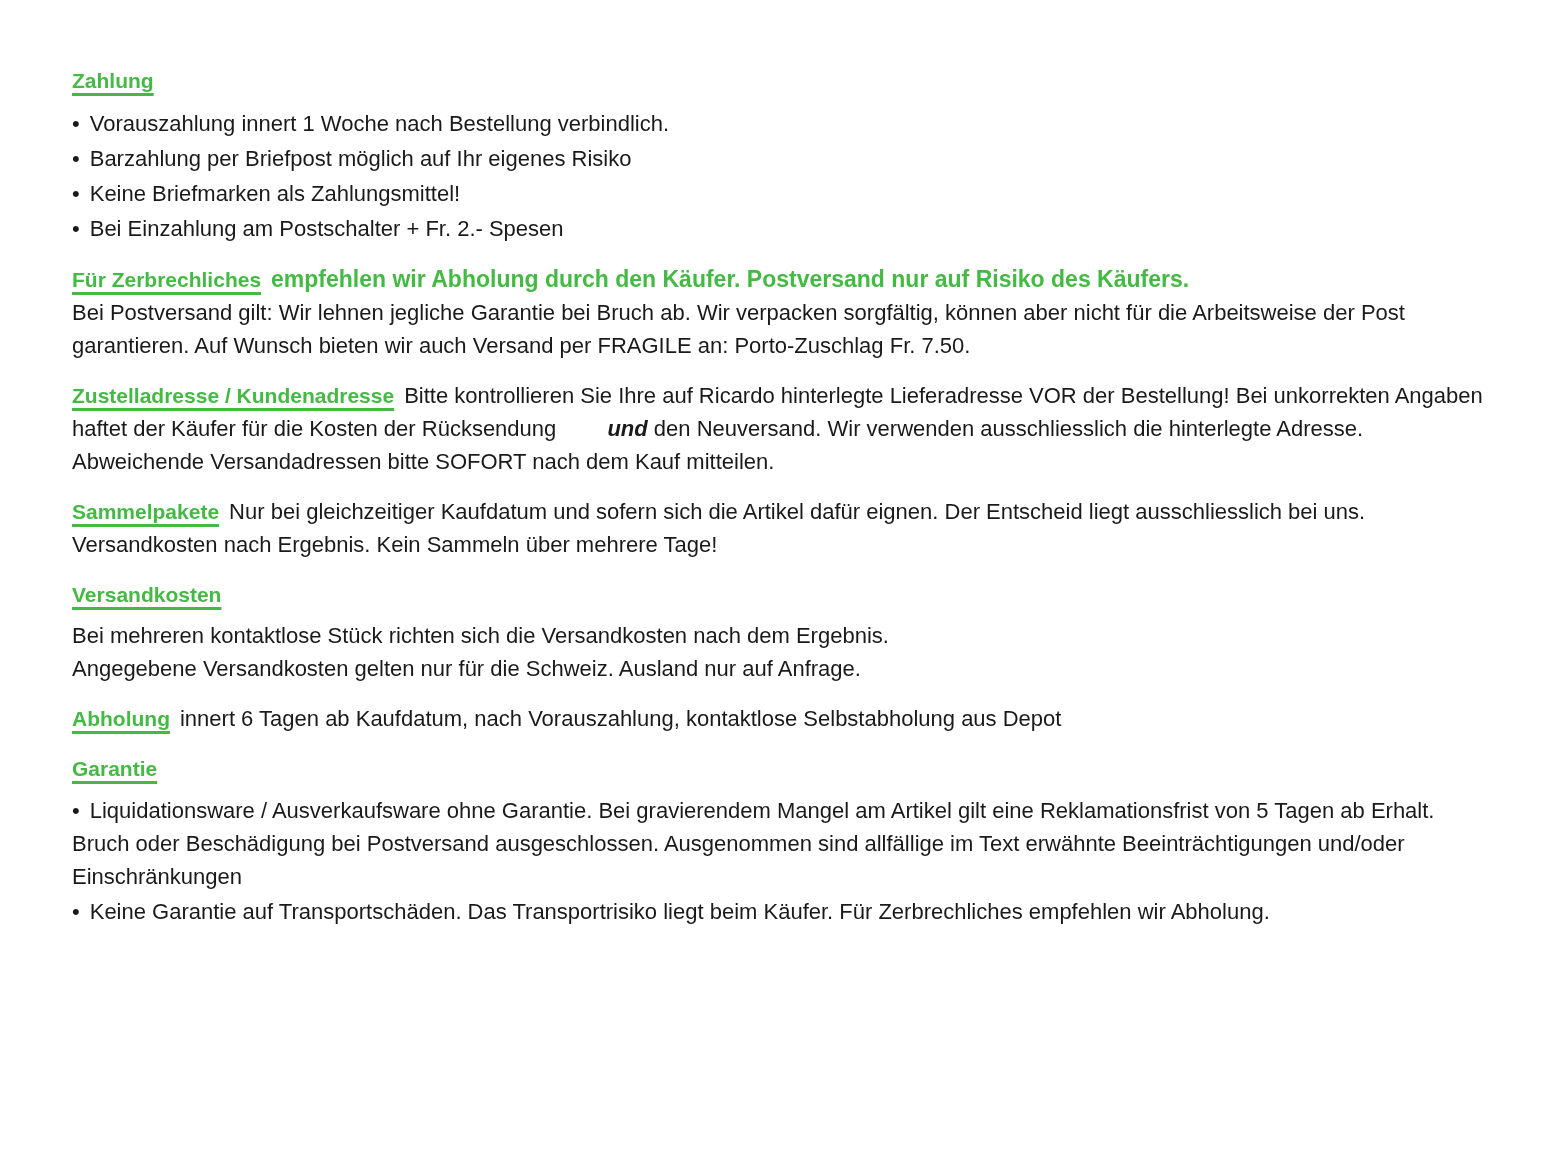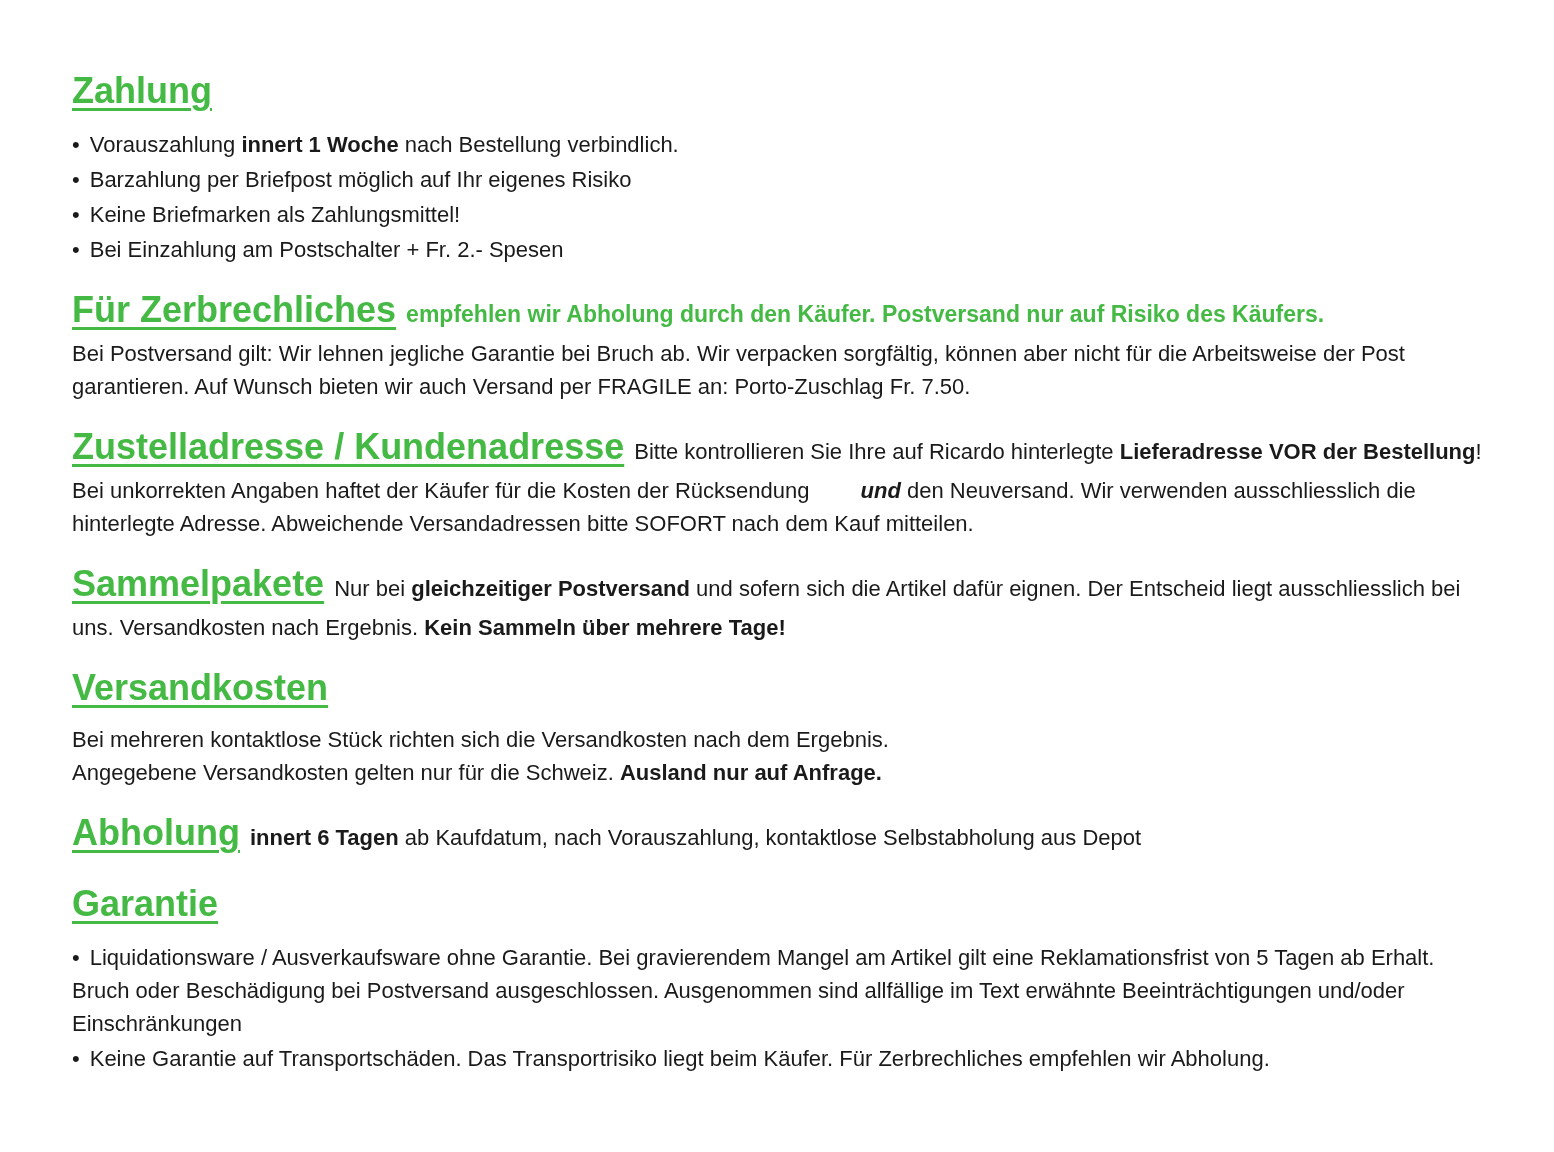--- a/index.html
+++ b/index.html
@@ -21,31 +21,31 @@
   }
   .section { margin-bottom: 17px; }
 
   
   .h-inline, .h-block {
     color: #44b944;
     font-weight: 700;
     text-decoration: underline;
     text-decoration-thickness: 2.5px;
     text-underline-offset: 5px;
-    font-size: 36px;
+    font-size: 21px;
   }
   .h-block { display: inline-block; margin-bottom: 8px; }
   .h-inline { margin-right: 10px; }
 
   .green-bold {
     color: #44b944;
     font-weight: 700;
     font-size: 23px;
   }
-  .b   { font-weight: 700; margin-top: 44px; }
+  .b   { font-weight: 400; margin-top: 44px; }
   .bi  { font-weight: 700; font-style: italic; margin-left: 45px; }
 
   .para { margin: 0; }
   .bullet-line { margin: 2px 0; }
   .bullet-marker { margin-right: 10px; }
 </style>
 </head>
 <body>
 
 <div class="page">
@@ -62,21 +62,21 @@
   <div class="section">
     <p class="para"><span class="h-inline">Für Zerbrechliches</span><span class="green-bold">empfehlen wir Abholung durch den Käufer. Postversand nur auf Risiko des Käufers.</span></p>
     <p class="para"><span>Bei Postversand gilt: Wir lehnen jegliche Garantie bei Bruch ab. Wir verpacken sorgfältig, können aber nicht für die Arbeitsweise der Post garantieren. Auf Wunsch bieten wir auch Versand per FRAGILE an: Porto-Zuschlag Fr. 7.50.</span></p>
   </div>
 
   <div class="section">
     <p class="para"><span class="h-inline">Zustelladresse / Kundenadresse</span><span>Bitte kontrollieren Sie Ihre auf Ricardo hinterlegte </span><span class="b">Lieferadresse VOR der Bestellung</span><span>! Bei unkorrekten Angaben haftet der Käufer für die Kosten der Rücksendung </span><span class="bi">und</span><span> den Neuversand. Wir verwenden ausschliesslich die hinterlegte Adresse. Abweichende Versandadressen bitte SOFORT nach dem Kauf mitteilen.</span></p>
   </div>
 
   <div class="section">
-    <p class="para"><span class="h-inline">Sammelpakete</span><span>Nur bei </span><span class="b">gleichzeitiger Postversand</span><span> und sofern sich die Artikel dafür eignen. Der Entscheid liegt ausschliesslich bei uns. Versandkosten nach Ergebnis. </span><span class="b">Kein Sammeln über mehrere Tage!</span></p>
+    <p class="para"><span class="h-inline">Sammelpakete</span><span>Nur bei </span><span class="b">gleichzeitiger Kaufdatum</span><span> und sofern sich die Artikel dafür eignen. Der Entscheid liegt ausschliesslich bei uns. Versandkosten nach Ergebnis. </span><span class="b">Kein Sammeln über mehrere Tage!</span></p>
   </div>
 
   <div class="section">
     <span class="h-block">Versandkosten</span>
     <p class="para"><span>Bei mehreren kontaktlose Stück richten sich die Versandkosten nach dem Ergebnis.</span></p>
     <p class="para"><span>Angegebene Versandkosten gelten nur für die Schweiz. </span><span class="b">Ausland nur auf Anfrage.</span></p>
   </div>
 
   <div class="section">
     <p class="para"><span class="h-inline">Abholung</span><span class="b">innert 6 Tagen</span><span> ab Kaufdatum, nach Vorauszahlung, kontaktlose Selbstabholung aus Depot</span></p>

